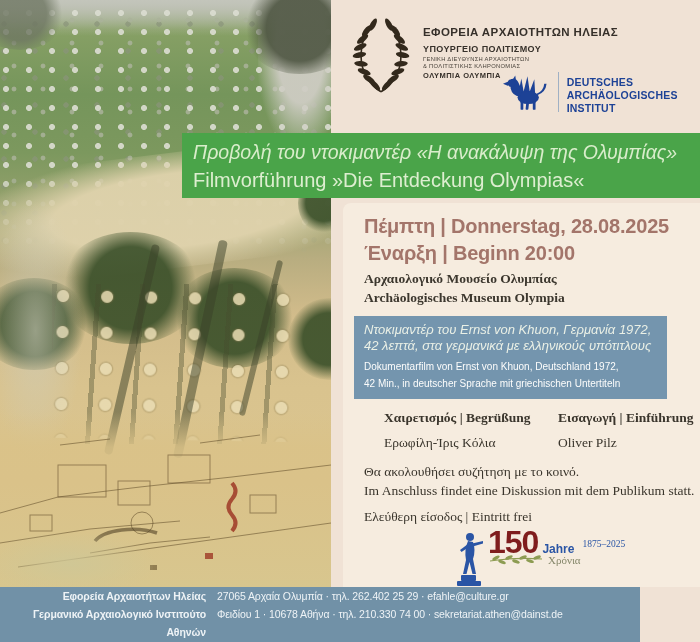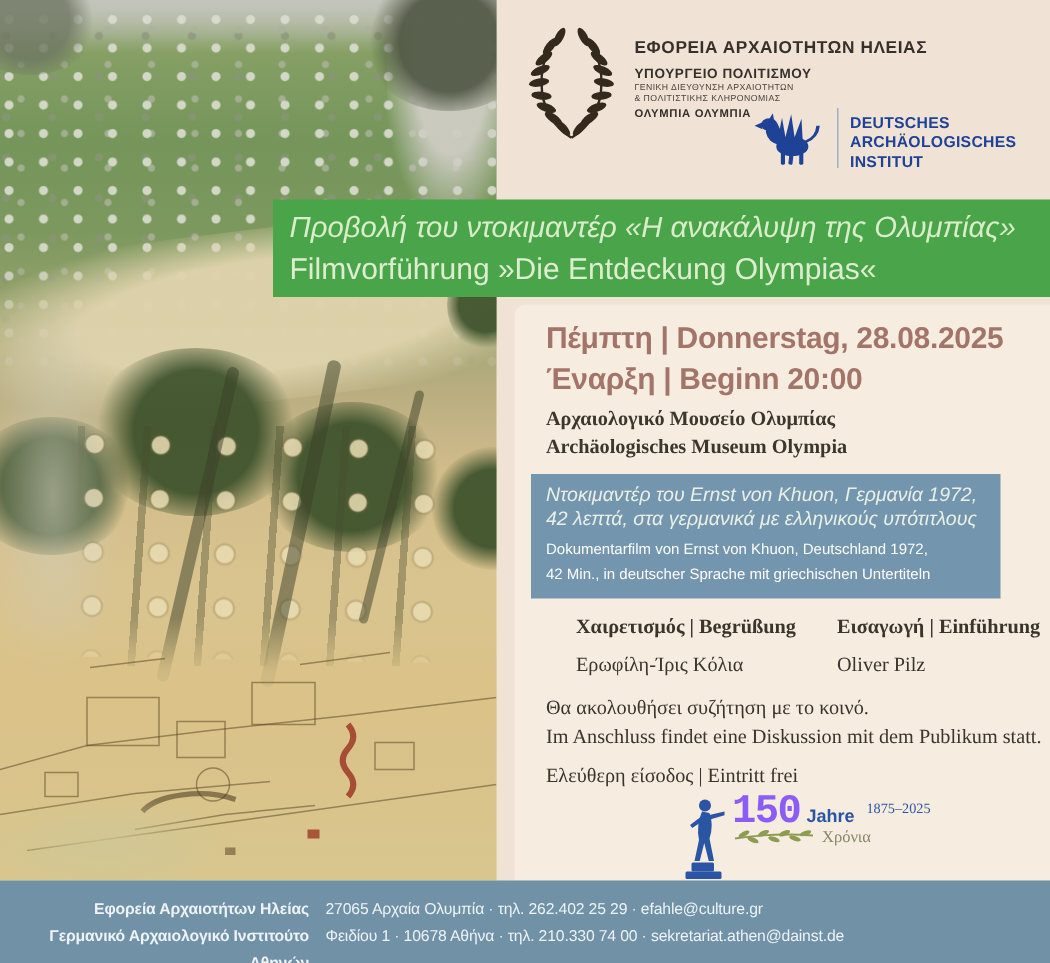--- a/index.html
+++ b/index.html
@@ -92,32 +92,32 @@
   .prog-name { font-size:13.5px; margin-top:9px; }
   .discussion { margin-top:12px; font-family:"Liberation Serif", serif;
     font-size:13.5px; color:#3a352c; line-height:18.5px; }
   .entry { margin-top:9px; font-family:"Liberation Serif", serif; font-size:13.5px; color:#3a352c; }
 
   
   .anniv { margin:5px 0 0 90px; display:flex; width:175px; }
   .statue { width:30px; height:58px; flex:none; }
   .anniv-right { margin-left:4px; }
   .anniv-row1 { display:flex; align-items:baseline; }
-  .anniv-150 { font-family:Liberation Mono, monospace; font-size:27px; font-weight:700;
-    color:#8b5cf6; line-height:24px; letter-spacing:-1px; }
+  .anniv-150 { font-family:Liberation Sans, sans-serif; font-size:32px; font-weight:700;
+    color:#7f1d1d; line-height:24px; letter-spacing:-1px; }
   .anniv-jahre { font-size:12px; font-weight:700; color:#2a55a5; margin-left:4px; }
   .anniv-years { font-family:"Liberation Serif", serif; font-size:9.5px; color:#2a55a5;
     margin-left:8px; position:relative; top:-6px; }
   .anniv-row2 { display:flex; align-items:center; margin-top:-2px; }
   .branch { width:56px; height:12px; }
   .anniv-chronia { font-family:"Liberation Serif", serif; font-size:11px; color:#85876a; margin-left:4px; }
 
   
-  .footer { position:absolute; left:0; top:587px; width:700px; height:55px;
-    background:#7191a7; color:#eef3f6; padding-top:10px; }
+  .footer { position:absolute; left:0; top:587px; width:640px; height:55px;
+    background:#7191a7; color:#eef3f6; }
   .f-row { display:flex; line-height:18px; font-size:10.5px; }
   .f-org { width:206px; text-align:right; font-weight:700; flex:none; letter-spacing:-.1px; }
   .f-contact { margin-left:11px; font-weight:400; letter-spacing:-.1px; }
 </style>
 </head>
 <body>
 
 <div class="poster">
 
   <div class="photo">

